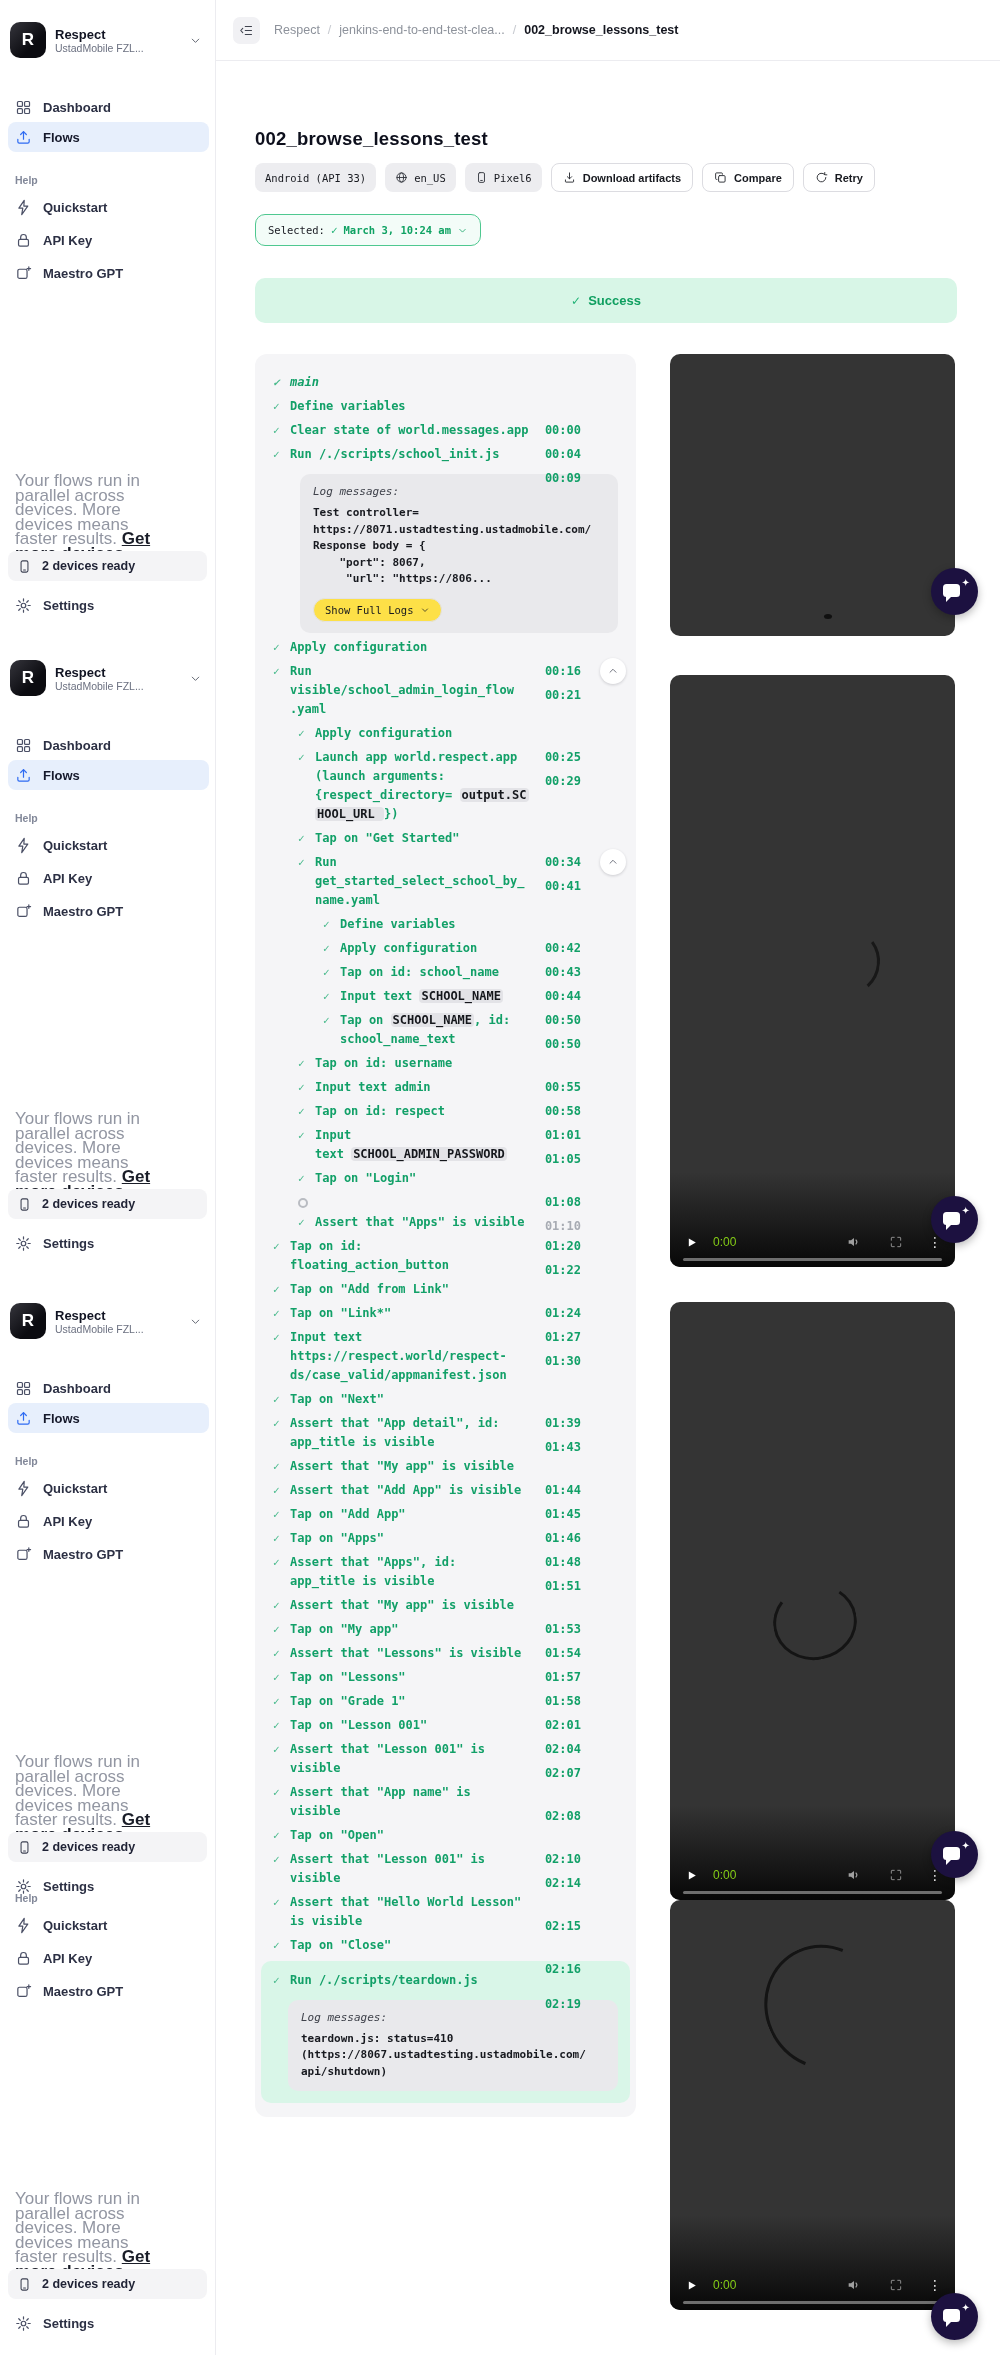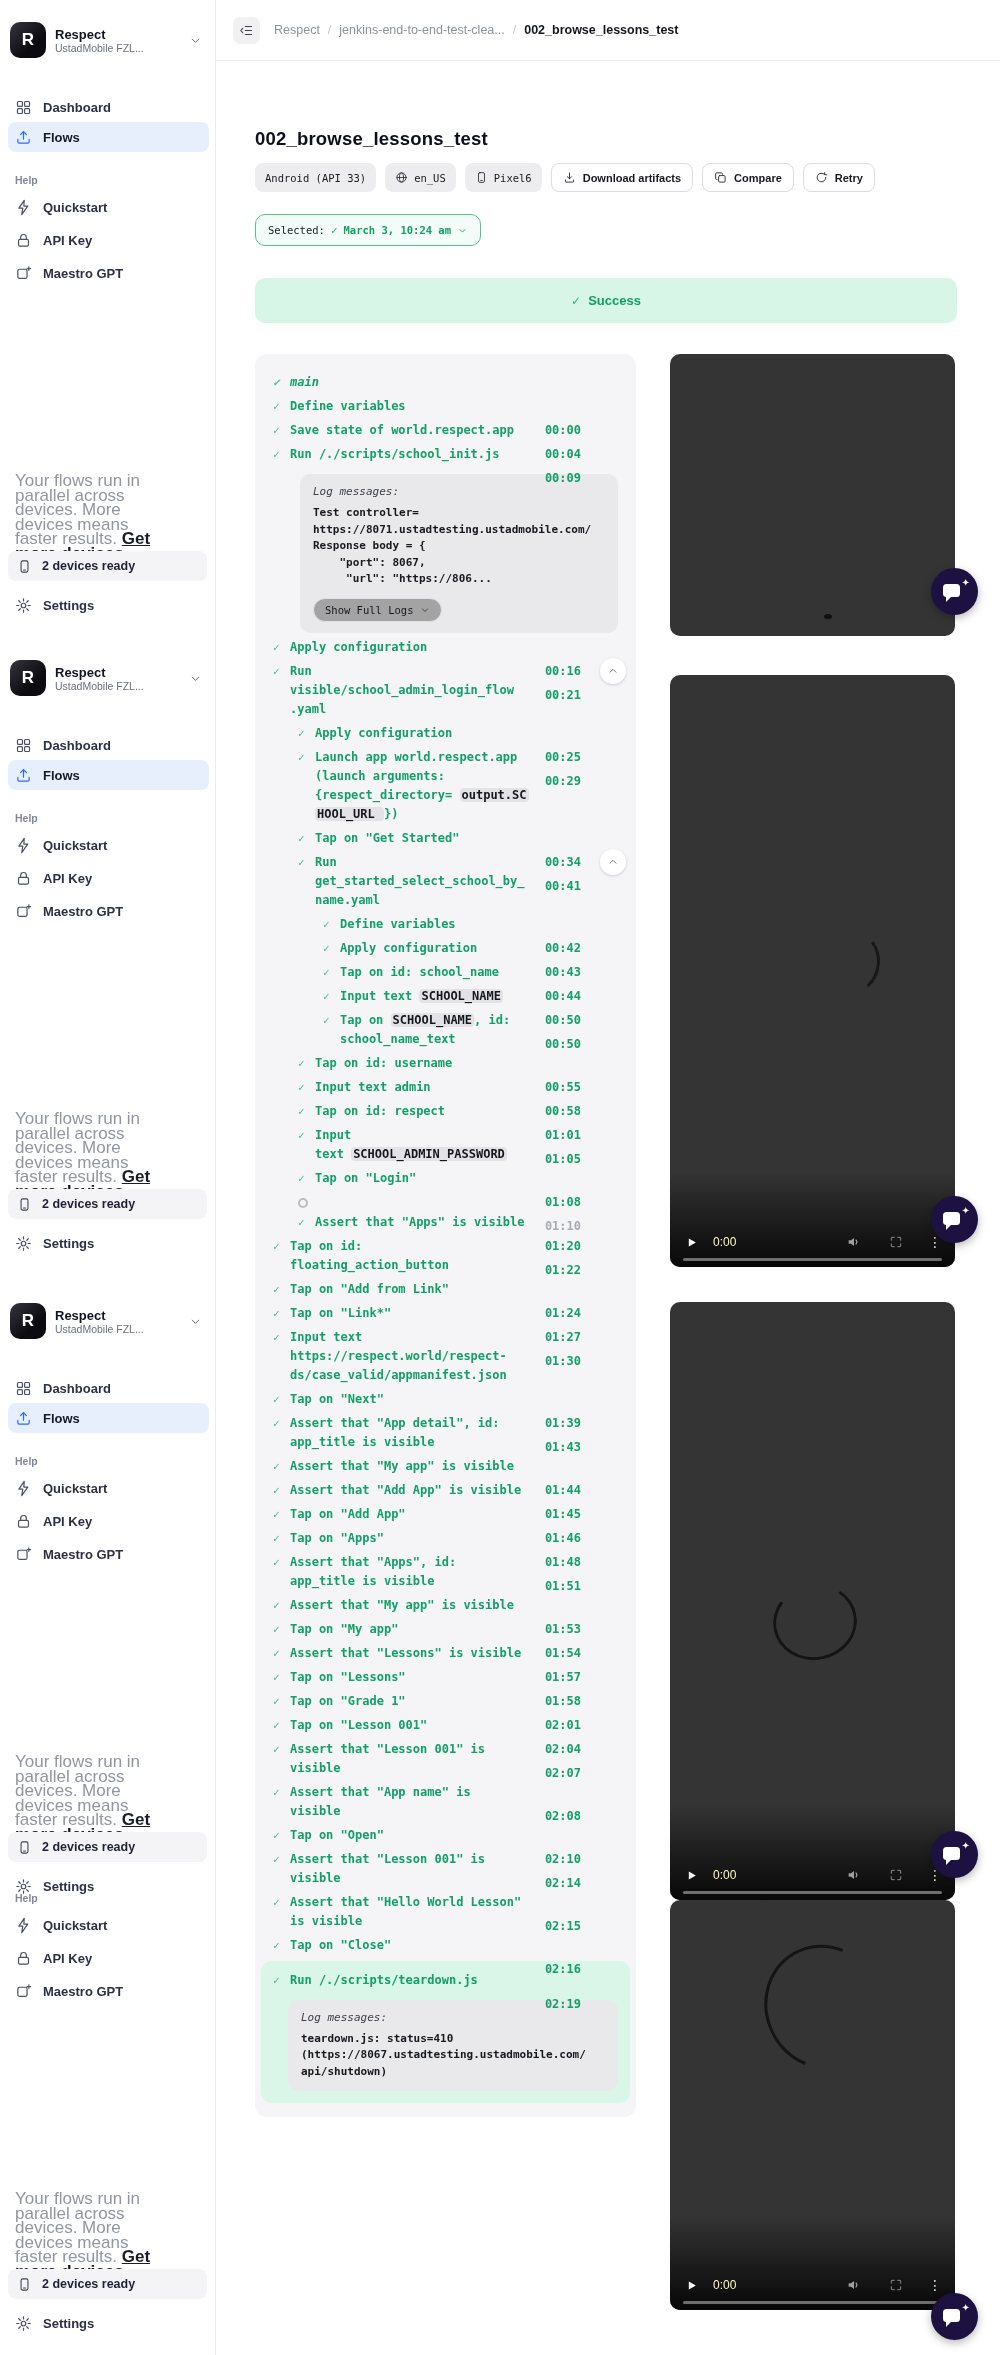--- a/index.html
+++ b/index.html
@@ -60,31 +60,31 @@
   .icdot i{display:block;width:6px;height:6px;margin-top:5px;border:2.5px solid #b9bcc2;border-radius:50%;}
   .srow.skip{color:#a7abb3;}
   .srow .time{position:absolute;right:37px;top:0;margin-top:24px;}
   .srow.ititle{font-style:italic;}
   .chip{background:#e3e3e7;border-radius:4px;padding:0 2px;color:#15171c;}
   .chevbtn{position:absolute;right:-8px;top:-4px;width:26px;height:26px;border-radius:50%;background:#fff;border:none;box-shadow:0 1px 3px rgba(20,20,40,.18);display:flex;align-items:center;justify-content:center;color:#5b5f6b;cursor:pointer;padding:0;}
   .chevbtn .ic{width:12px;height:12px;}
   .logbox{margin:10px 0 5px 27px;background:#e9e9ec;border-radius:10px;padding:11px 13px;font-family:"DejaVu Sans Mono",monospace;white-space:pre;}
   .logtitle{font-style:italic;font-size:11px;color:#3f424b;margin-bottom:7px;}
   .logline{font-size:11px;line-height:16.5px;color:#17191f;font-weight:700;}
-  .logbtn{margin-top:10px;display:inline-flex;align-items:center;gap:6px;background:#a3a3a3;border:1px solid #e2e2e6;border-radius:15px;padding:5px 11px;font-size:10.5px;font-family:"DejaVu Sans Mono",monospace;color:#17191f;cursor:pointer;}
+  .logbtn{margin-top:10px;display:inline-flex;align-items:center;gap:6px;background:#fde047;border:1px solid #e2e2e6;border-radius:15px;padding:5px 11px;font-size:10.5px;font-family:"DejaVu Sans Mono",monospace;color:#17191f;cursor:pointer;}
   .logbtn .ic{width:10px;height:10px;color:#17191f;}
   .hlwrap{background:#d9f6e8;border-radius:10px;margin:6px -12px 0;padding:5px 12px 10px;}
   .hlwrap .logbox{background:#e9e9ec;margin-left:15px;margin-bottom:2px;}
 
   
   .video{position:absolute;left:670px;width:285px;background:#343434;border-radius:10px;overflow:hidden;cursor:pointer;}
   .vgrad{position:absolute;left:0;right:0;bottom:0;height:95px;background:linear-gradient(180deg,rgba(52,52,52,0),rgba(4,4,4,.93));}
   .vctrl{position:absolute;left:0;right:0;bottom:12px;height:26px;display:flex;align-items:center;color:#bdbdbd;}
   .vplay{width:13px;height:13px;margin-left:15px;color:#fff;}
-  .vtime{color:#fef9c3;font-size:12px;margin-left:15px;}
+  .vtime{color:#84cc16;font-size:12px;margin-left:15px;}
   .vvol{width:16px;height:16px;margin-left:auto;color:#9f9f9f;}
   .vfs{width:14px;height:14px;margin-left:27px;color:#8f8f8f;}
   .vkebab{margin:0 13px 0 25px;color:#e8e8e8;font-size:14px;line-height:14px;letter-spacing:0;}
   .vbar{position:absolute;left:13px;right:13px;bottom:6px;height:3px;border-radius:2px;background:#6e6e6e;}
   .sp{position:absolute;border-radius:50%;border:3px solid transparent;}
   .sp-arc-right{width:52px;height:58px;left:152px;top:255px;border-right-color:#181818;transform:rotate(6deg);}
   .sp-arc-u{width:78px;height:70px;left:103px;top:282px;border-bottom-color:#141414;border-left-color:#141414;border-right-color:#141414;transform:rotate(-10deg);}
   .sp-arc-left{width:112px;height:120px;left:95px;top:44px;border-left-color:#141414;border-top-color:#141414;transform:rotate(-24deg);}
   .sp-dot{width:8px;height:5px;left:154px;top:260px;border:none;background:#101010;border-radius:50%;}
 
@@ -476,21 +476,21 @@
   </div>
 
   <div id="success">
     <span class="ck">✓</span>
     <span>Success</span>
   </div>
 
   <section id="panel">
       <div class="srow d0 ititle first"><span class="ckm">✓</span><div class="lines"><div><span>main</span></div></div></div>
       <div class="srow d0"><span class="ckm">✓</span><div class="lines"><div><span>Define variables</span></div></div><span class="time">00:00</span></div>
-      <div class="srow d0"><span class="ckm">✓</span><div class="lines"><div><span>Save state of world.respect.app</span></div></div><span class="time">00:04</span></div>
+      <div class="srow d0"><span class="ckm">✓</span><div class="lines"><div><span>Clear state of world.messages.app</span></div></div><span class="time">00:04</span></div>
       <div class="srow d0"><span class="ckm">✓</span><div class="lines"><div><span>Run /./scripts/school_init.js</span></div></div><span class="time">00:09</span></div>
       <div class="logbox"><div class="logtitle">Log messages:</div><div class="logline">Test controller=</div><div class="logline">https://8071.ustadtesting.ustadmobile.com/</div><div class="logline">Response body = {</div><div class="logline">    "port": 8067,</div><div class="logline">     "url": "https://806...</div><button class="logbtn"><span>Show Full Logs</span><span class="ic "><svg viewBox="0 0 24 24">
               <path d="M6 9.5l6 6 6-6"></path>
             </svg></span></button></div>
       <div class="srow d0"><span class="ckm">✓</span><div class="lines"><div><span>Apply configuration</span></div></div><span class="time">00:16</span></div>
       <div class="srow d0"><span class="ckm">✓</span><div class="lines"><div><span>Run</span></div><div><span>visible/school_admin_login_flow</span></div><div><span>.yaml</span></div></div><span class="time">00:21</span><button class="chevbtn"><span class="ic "><svg viewBox="0 0 24 24">
               <path d="M6 14.5l6-6 6 6"></path>
             </svg></span></button></div>
       <div class="srow d1"><span class="ckm">✓</span><div class="lines"><div><span>Apply configuration</span></div></div><span class="time">00:25</span></div>
       <div class="srow d1"><span class="ckm">✓</span><div class="lines"><div><span>Launch app world.respect.app</span></div><div><span>(launch arguments:</span></div><div><span>{respect_directory= </span><span class="chip">output.SC</span></div><div><span class="chip">HOOL_URL </span><span>})</span></div></div><span class="time">00:29</span></div>

